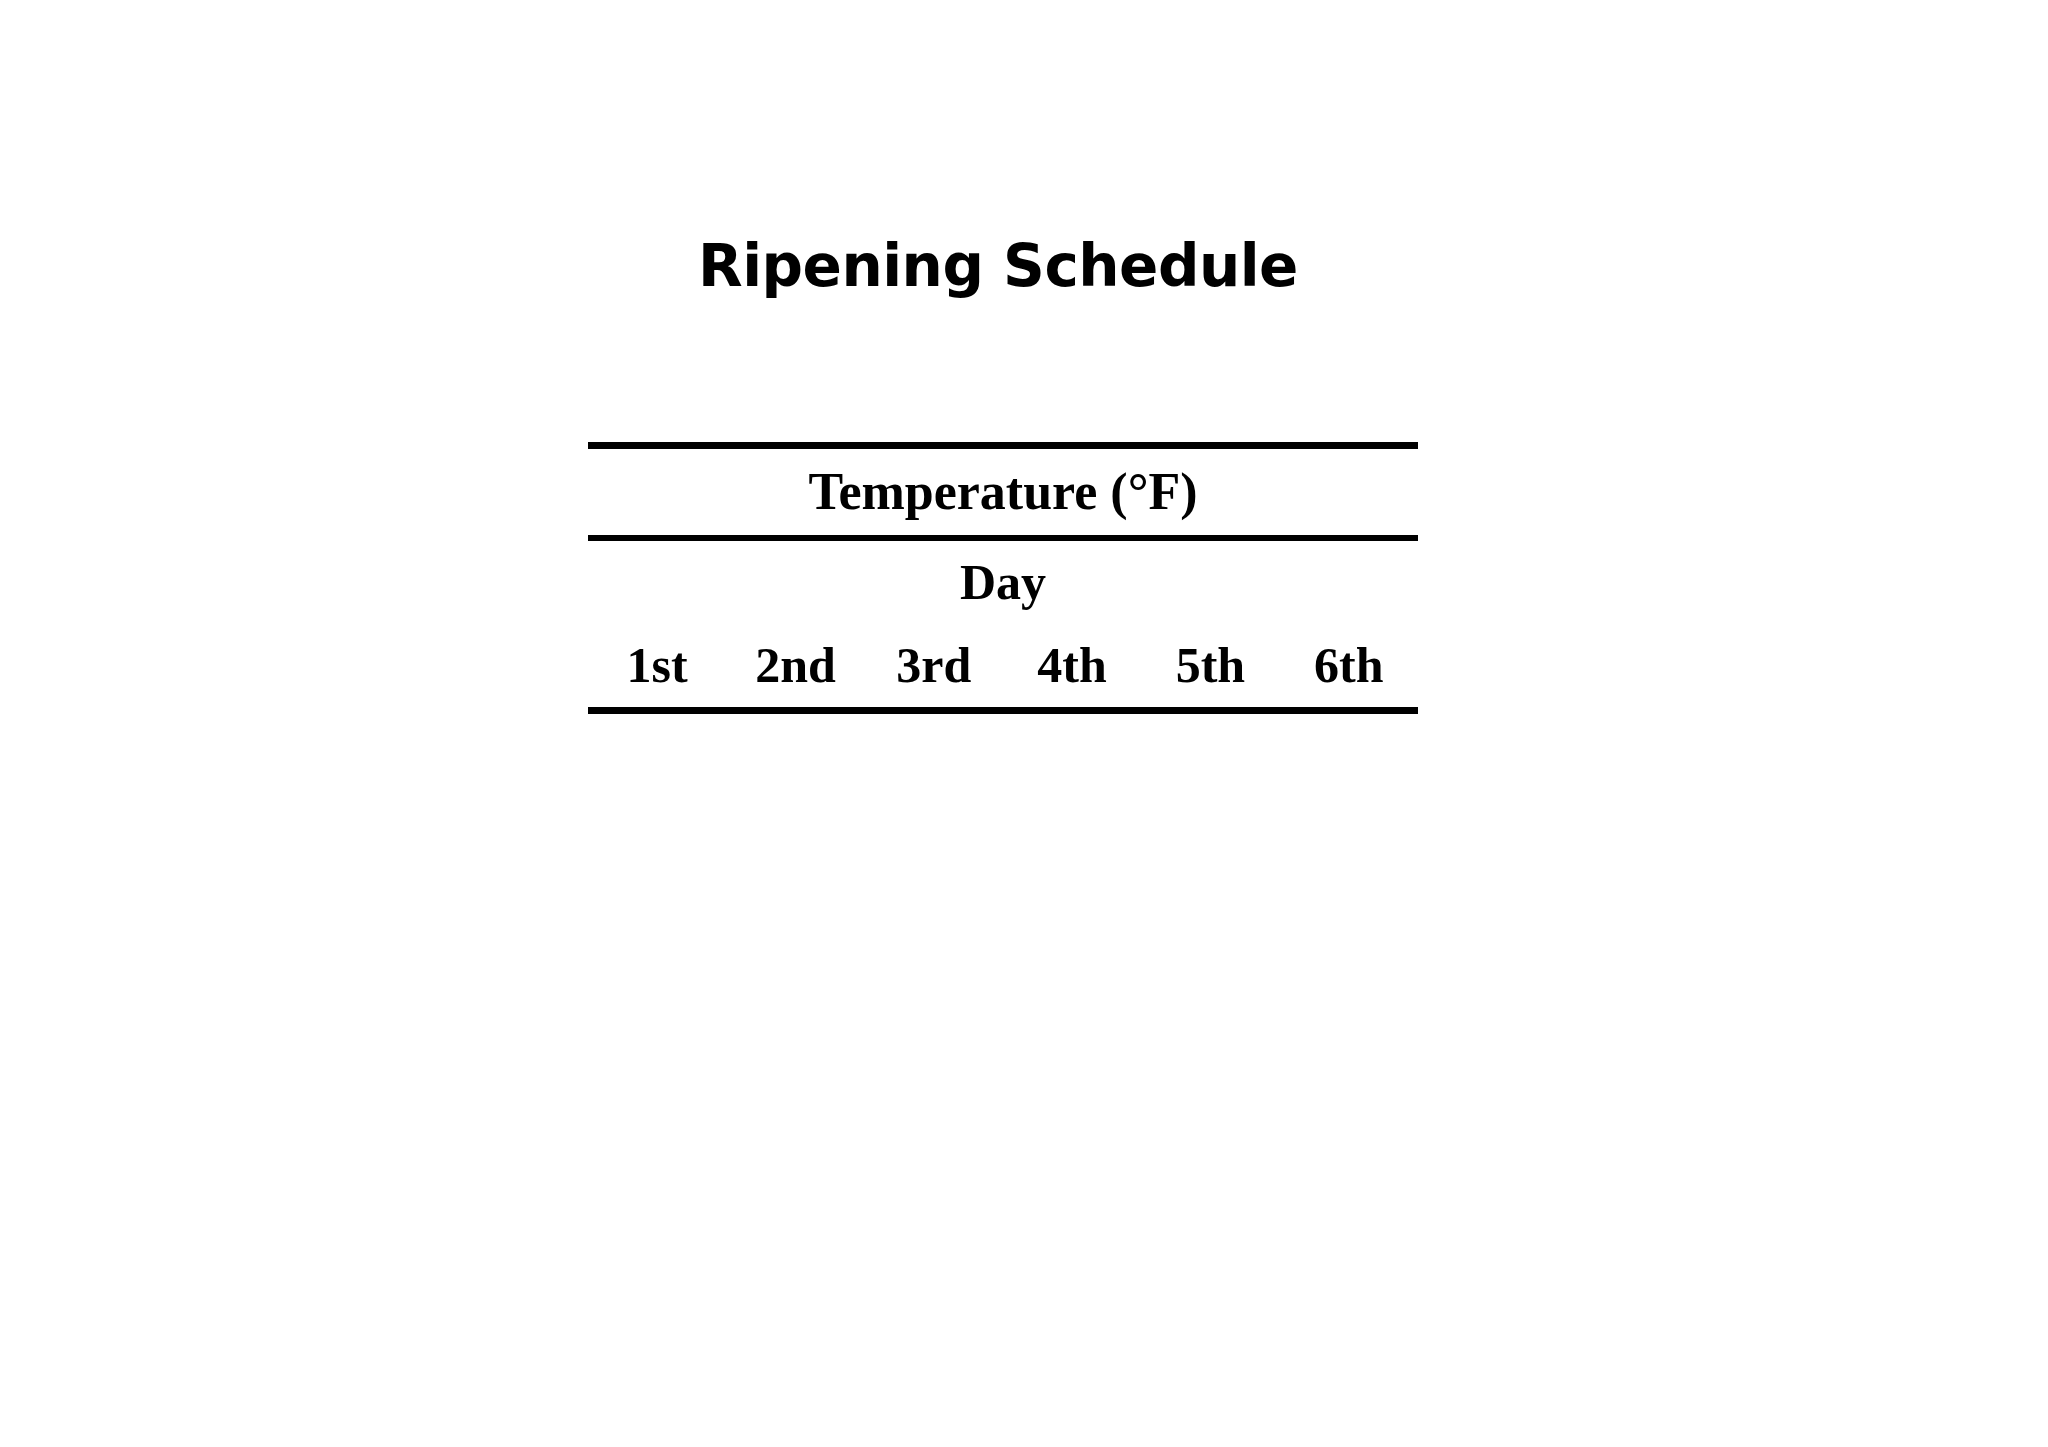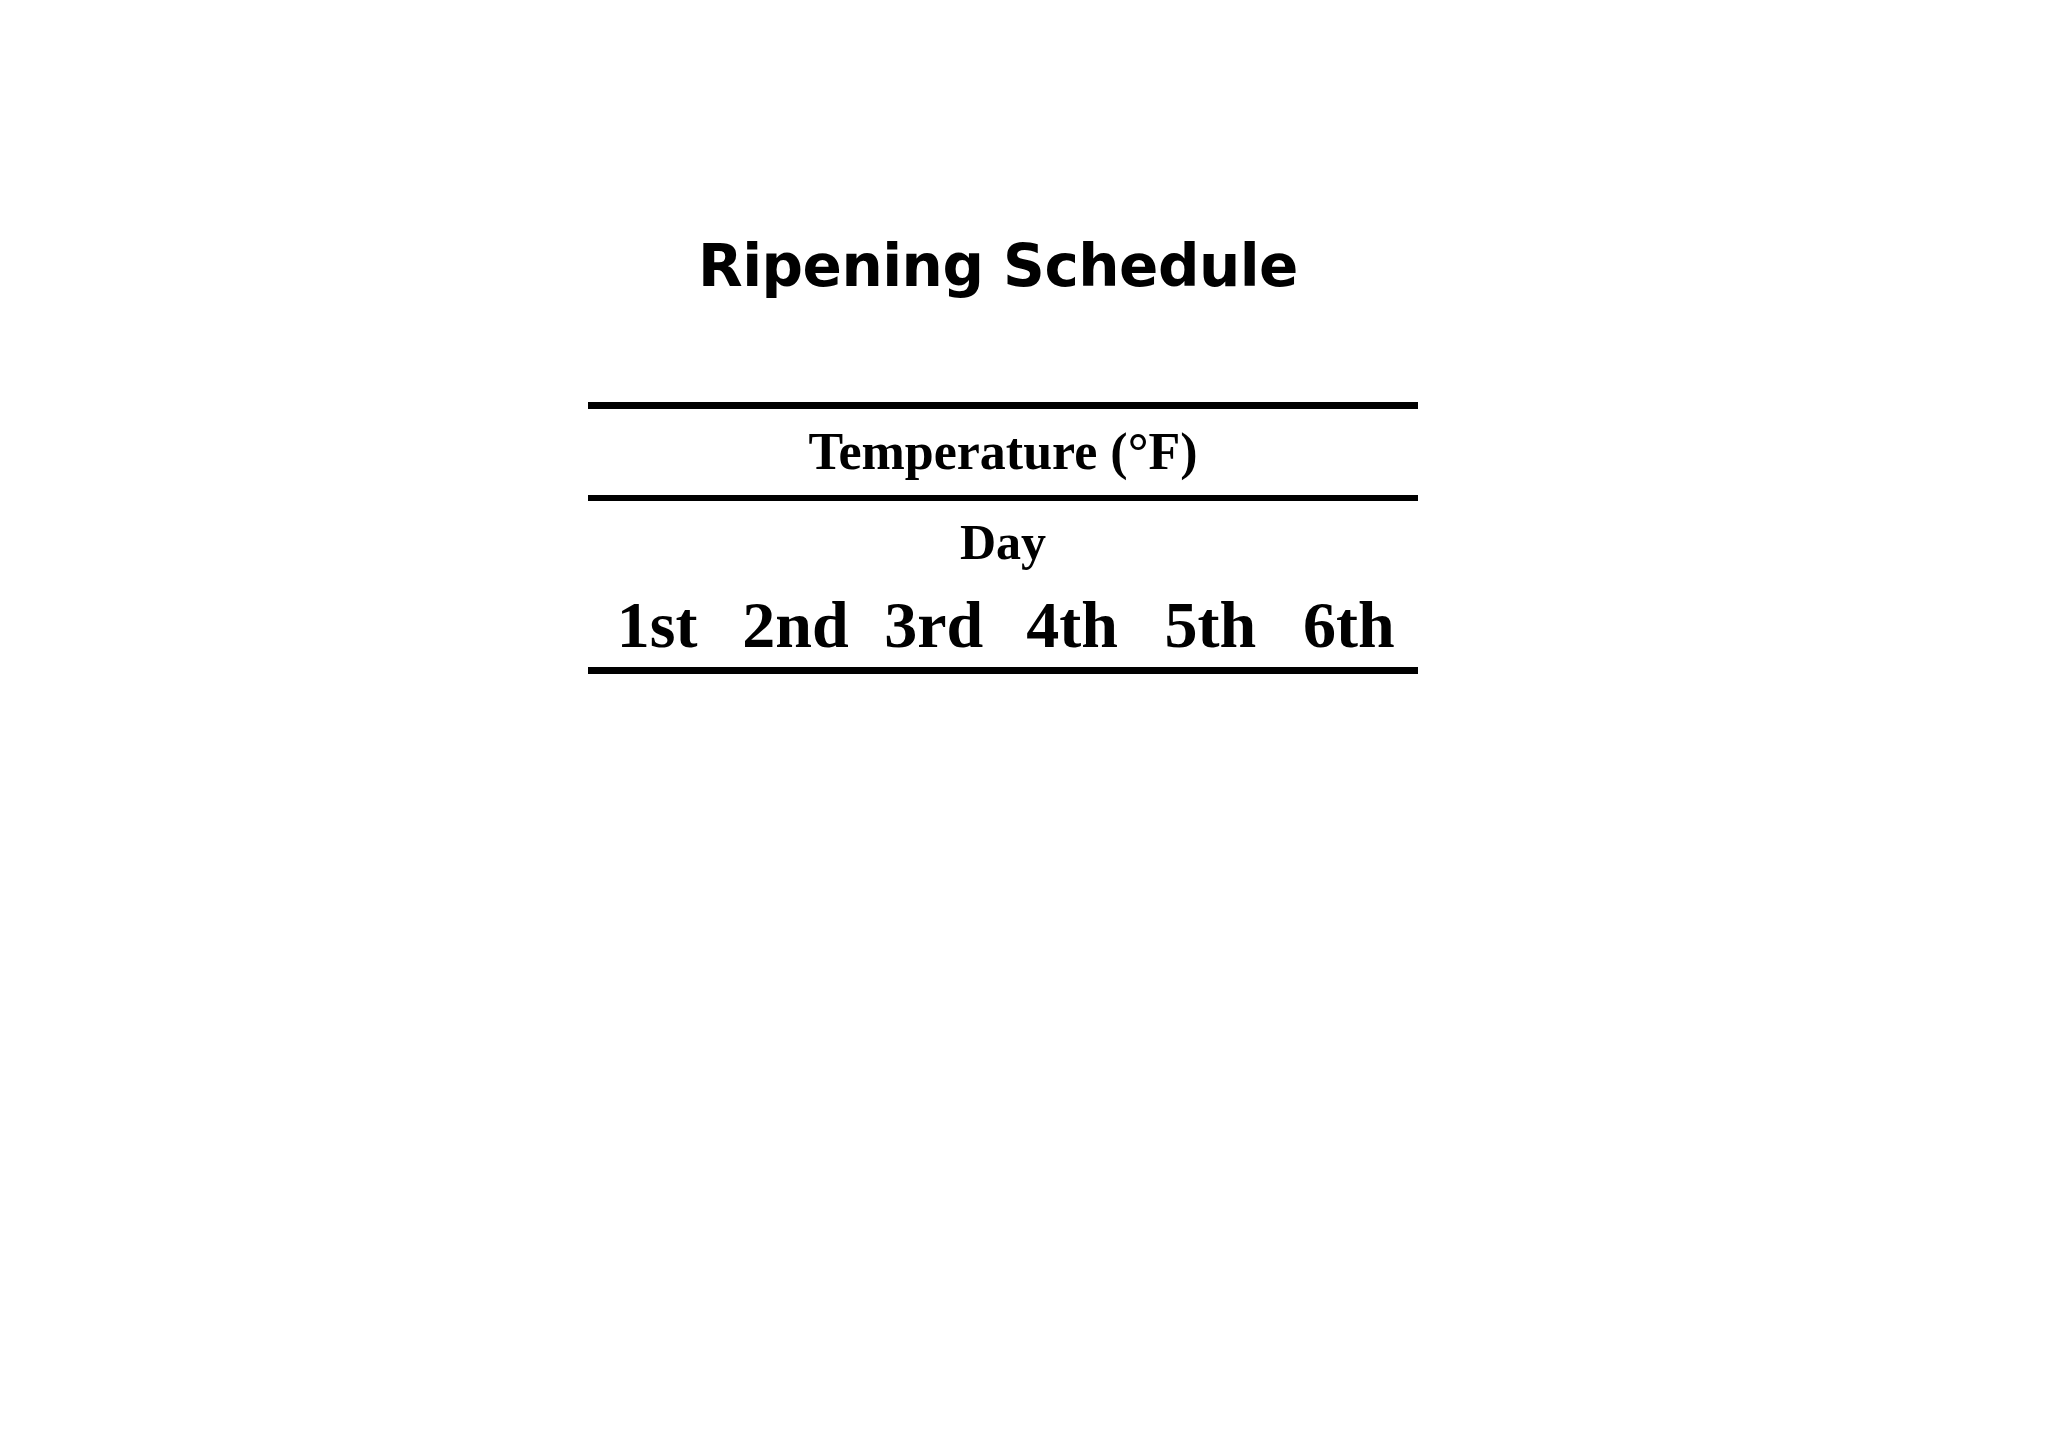--- a/index.html
+++ b/index.html
@@ -39,20 +39,21 @@
     position: absolute;
     top: 402px;
     left: 588px;
     width: 830px;
   }
 
   table.sched {
     border-collapse: collapse;
     width: 830px;
     table-layout: fixed;
+    margin-top: 40px;
   }
 
   table.sched td,
   table.sched th {
     font-family: "Liberation Serif", serif;
     font-weight: bold;
     color: #000000;
     text-align: center;
     padding: 0;
   }
@@ -68,21 +69,21 @@
     border-bottom: 6px solid #000000;
   }
 
   .sub-head td {
     font-size: 50px;
     height: 82px;
     line-height: 82px;
   }
 
   .col-head td {
-    font-size: 66px;
+    font-size: 50px;
     height: 84px;
     line-height: 84px;
     border-bottom: 4px solid #eab308;
   }
 
   .data-row td {
     font-size: 50px;
     height: 96px;
     line-height: 96px;
   }

